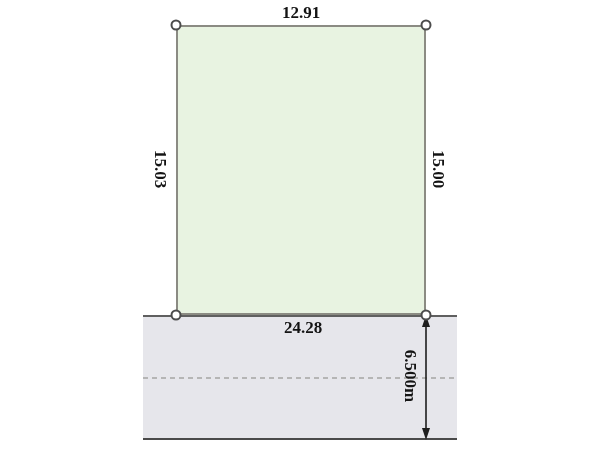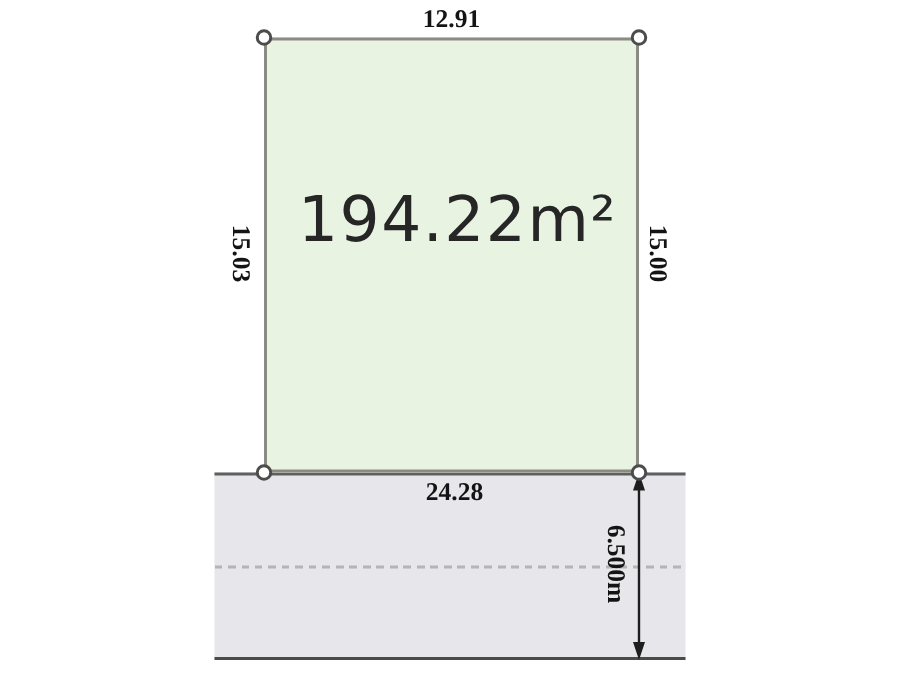--- a/index.html
+++ b/index.html
@@ -106,21 +106,20 @@
 </head>
 <body>
 
 <div class="canvas">
 
   <div class="road"></div>
   <div class="road-centerline"></div>
 
   <div class="plot"></div>
 
-  <div class="area-label">194.22m²</div>
 
   <div class="dim dim-top">12.91</div>
 
   <div class="dim rot dim-left">15.03</div>
 
   <div class="dim rot dim-right">15.00</div>
 
   <div class="dim dim-bottom">24.28</div>
 
   <svg class="road-arrow" viewBox="0 0 16 125">

